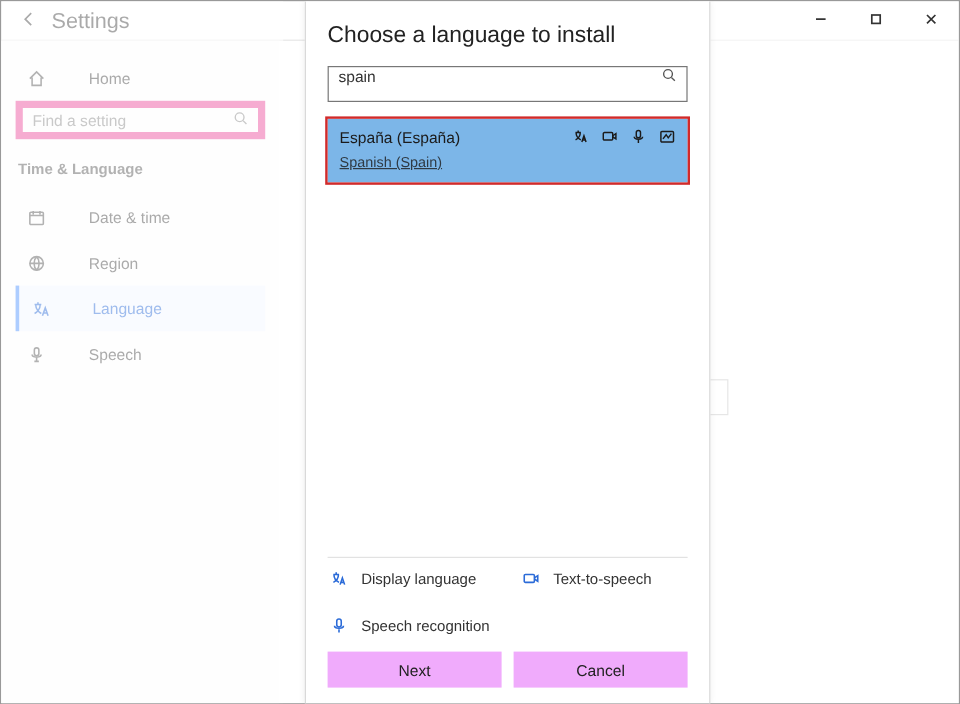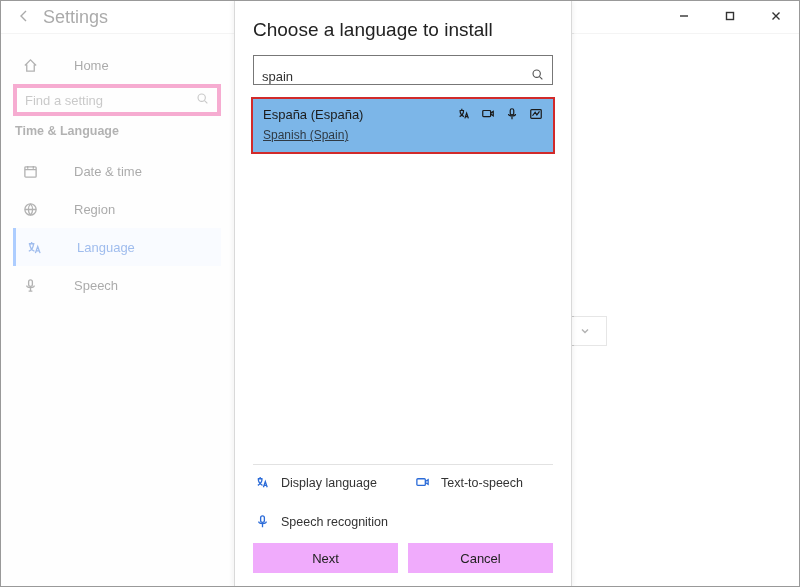--- a/index.html
+++ b/index.html
@@ -64,25 +64,25 @@
     color:#444;
     font-size: 13px;
     gap: 31px;
   }
   .sb-item .ic {
     width: 26px; display:flex; align-items:center; justify-content:center;
     color:#555;
   }
   .sb-search {
     height: 32px;
-    border: 4px solid #ec4899;
+    border: 6px solid #ec4899;
     display:flex; align-items:center;
     padding: 0 8px;
     color:#888;
-    margin-bottom: 8px;
+    margin-bottom: 18px;
   }
   .sb-search .mag { margin-left:auto; color:#888; }
   .sb-heading {
     font-size: 12.5px;
     font-weight: 600;
     color: #555;
     margin: 6px 2px 14px;
   }
   .sb-item.active {
     border-left: 3px solid #4a90ff;
@@ -98,40 +98,40 @@
     top: 282px; left: 330px;
     width: 44px; height: 30px;
     border: 1px solid #c8c8c8;
     display:flex; align-items:center; justify-content:center;
     color:#555; font-size:11px;
   }
 
   
   .dialog {
     position:absolute;
-    top: 0; left: 233px;
+    top: 0; left: 253px;
     width: 338px; height: 586px;
     background:#fff;
     border-left: 1px solid #d9d9d9;
     border-right: 1px solid #d9d9d9;
     z-index: 20;
     display:flex; flex-direction:column;
     box-shadow: 0 0 6px rgba(0,0,0,0.08);
     padding: 18px 18px 14px;
   }
   .dlg-title {
     font-size: 19px;
     font-weight: 400;
     color:#222;
     margin-bottom: 14px;
   }
   .dlg-search {
     height: 30px;
     border: 1px solid #777;
-    display:flex; align-items:flex-end;
+    display:flex; align-items:flex-start;
     padding: 0 8px;
     font-size: 13px;
     margin-bottom: 14px;
   }
   .dlg-search .mag { margin-left:auto; color:#555; }
 
   .lang-item {
     background: #7cb6e8;
     padding: 8px 10px 10px;
     position: relative;

